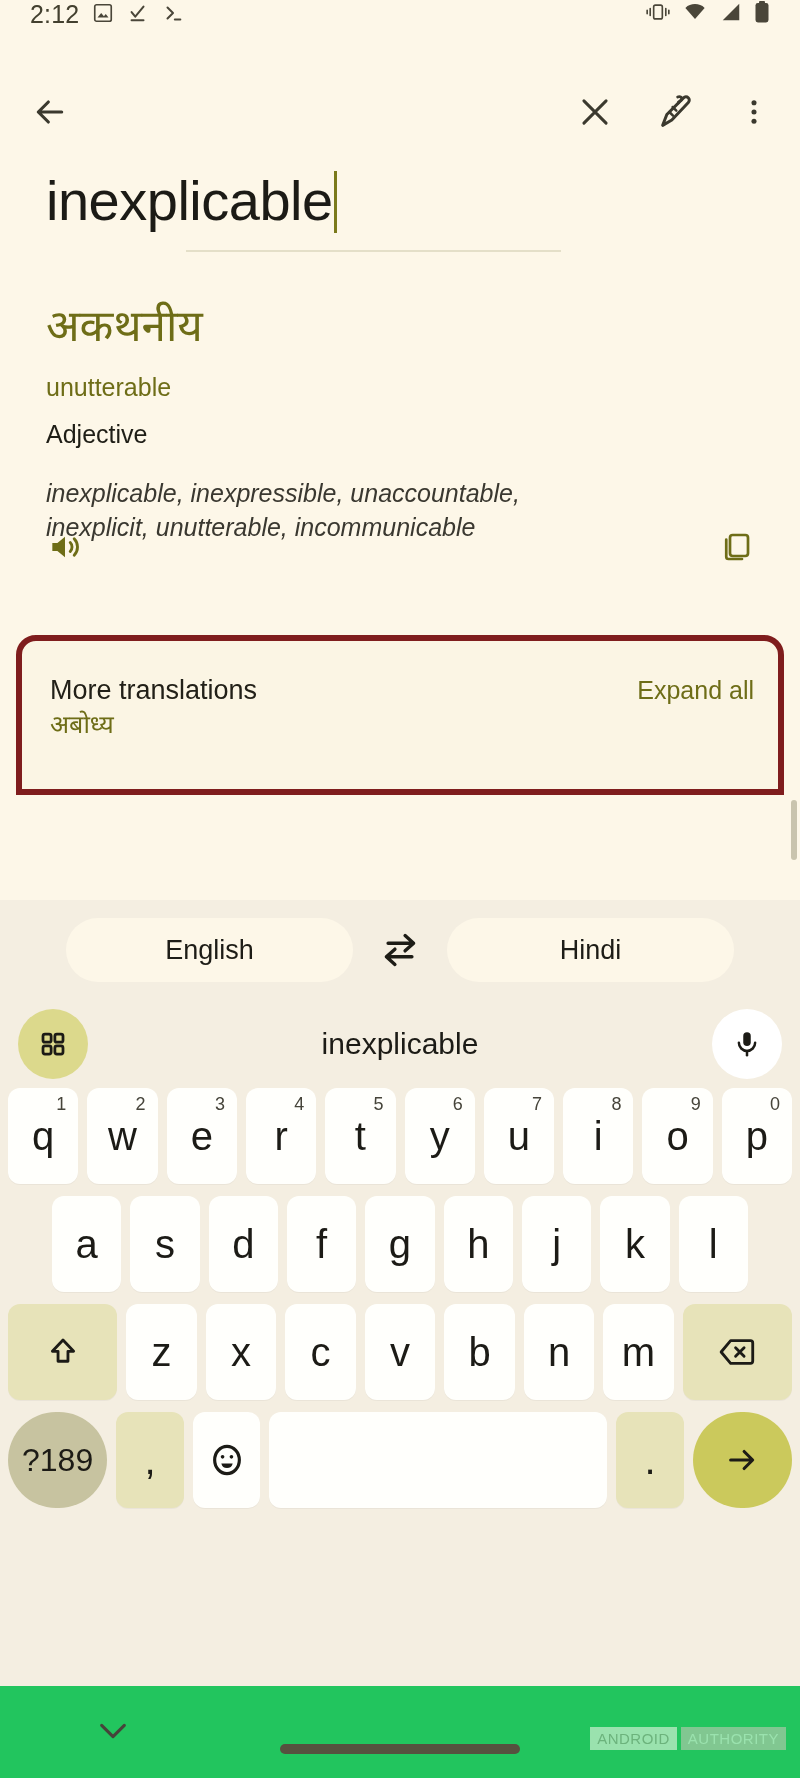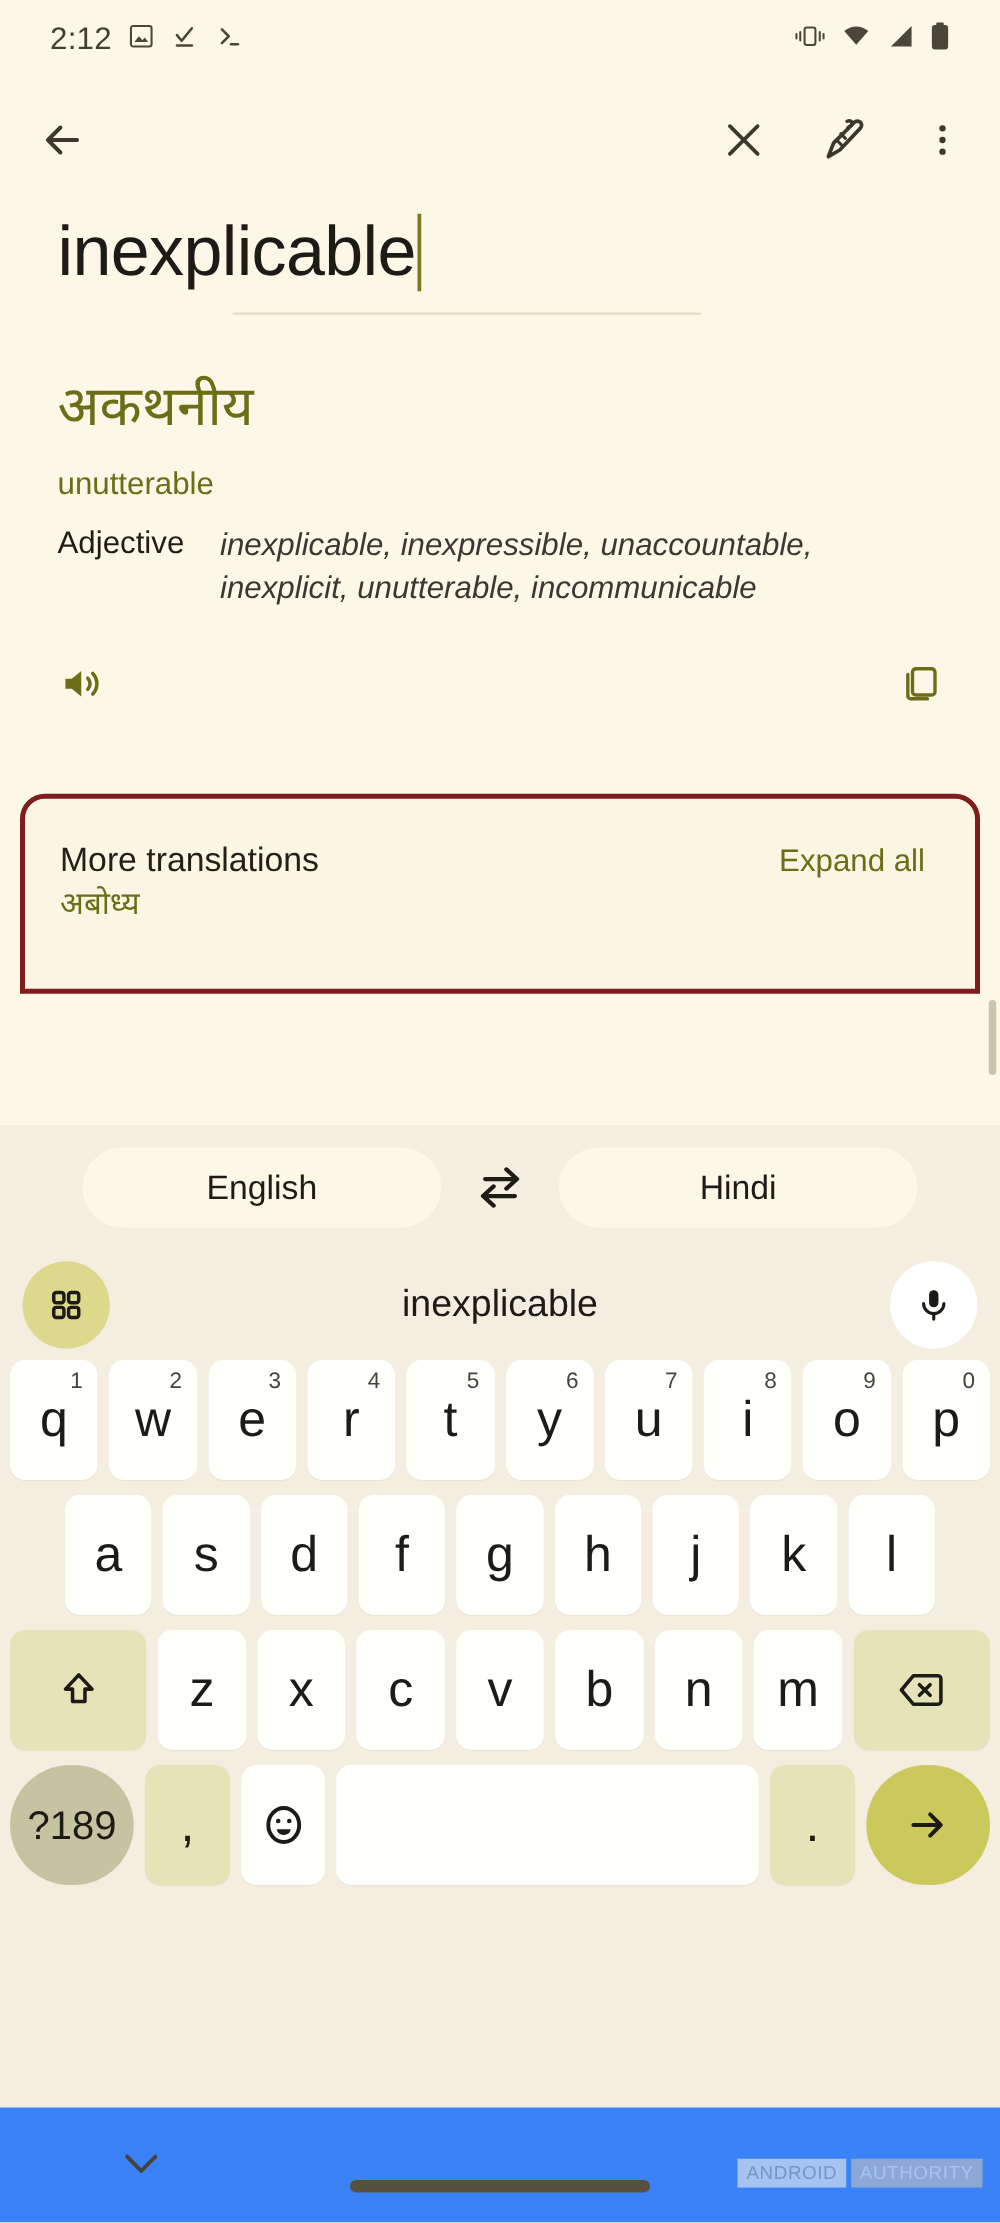--- a/index.html
+++ b/index.html
@@ -11,22 +11,22 @@
   }
   #screen {
     position: relative;
     width: 800px; height: 1778px;
     background: #fdf7e8;
   }
 
   
   .statusbar {
     position: absolute; top: 0; left: 0; right: 0; height: 62px;
-    display: flex; align-items: center;
-    padding: 0 40px;
+    display: flex; align-items: flex-start;
+    padding: 0 30px;
     color: #4a4639;
   }
   .sb-left { display: flex; align-items: center; gap: 13px; }
   .sb-time { font-size: 25px; letter-spacing: .2px; color: #43402f; }
   .sb-right { margin-left: auto; display: flex; align-items: center; gap: 11px; }
   .sb-icon { display: block; }
 
   
   .appbar {
     position: absolute; top: 62px; left: 0; right: 0; height: 100px;
@@ -50,38 +50,38 @@
     background: #e4dfc8; width: 375px;
   }
 
   
   .result { position: absolute; top: 298px; left: 0; right: 0; padding: 0 46px; }
   .trans-main {
     font-size: 44px; color: #6e6d17; line-height: 1.25;
     font-family: "Liberation Sans", "DejaVu Sans", sans-serif;
   }
   .translit { margin-top: 20px; font-size: 25px; color: #6e6d17; }
-  .pos-row { margin-top: 18px; display: flex; align-items: flex-start; }
+  .pos-row { margin-top: 18px; display: flex; gap: 28px; align-items: flex-start; flex-direction: column; }
   .pos-label { font-size: 25px; color: #1f1e16; min-width: 130px; }
   .pos-values {
     font-size: 25px; color: #3a3830; font-style: italic; line-height: 1.35;
     max-width: 500px;
   }
   .action-row {
     position: absolute; top: 528px; left: 0; right: 0;
     padding: 0 46px; display: flex; align-items: center;
   }
   .action-row .spacer { margin-left: auto; }
 
   
   .more-card {
     position: absolute; top: 635px; left: 16px; right: 16px; height: 160px;
-    background: #fbf5e4; border: 4px solid #7f1d1d;
+    background: #fbf5e4; border: 6px solid #7f1d1d;
     border-radius: 20px 20px 0 0;
-    padding: 34px 40px 0 28px;
+    padding: 34px 24px 0 28px;
     overflow: hidden;
   }
   .more-head { display: flex; align-items: baseline; }
   .more-title { font-size: 27px; color: #222018; }
   .more-expand { margin-left: auto; font-size: 25px; color: #6e6d17; cursor: pointer; }
   .more-item { font-size: 25px; color: #6e6d17; }
 
   
   .scrollbar {
     position: absolute; right: 3px; top: 800px; width: 6px; height: 60px;
@@ -167,21 +167,21 @@
   .key-emoji { flex: 0.92 1 0; }
   .key-space { flex: 4.6 1 0; }
   .key-enter {
     flex: 1.35 1 0; height: 96px; border-radius: 48px; background: #cbc95c;
     display: flex; align-items: center; justify-content: center; cursor: pointer;
   }
 
   
   .navbar {
     position: absolute; bottom: 0; left: 0; right: 0; height: 92px;
-    background: #3b82f6;
+    background: #22c55e;
     display: flex; align-items: center;
   }
   .nav-hide { position: absolute; left: 96px; top: 32px; cursor: pointer; }
   .nav-pill {
     position: absolute; left: 50%; transform: translateX(-50%); bottom: 24px;
     width: 240px; height: 10px; border-radius: 5px; background: #56513f;
   }
   .watermark {
     position: absolute; right: 14px; bottom: 28px;
     display: flex; gap: 4px; opacity: .55;

